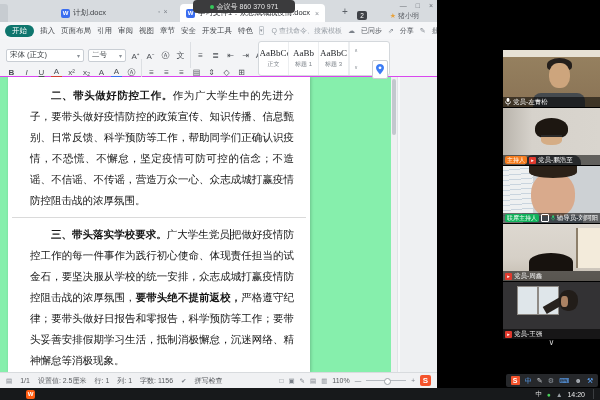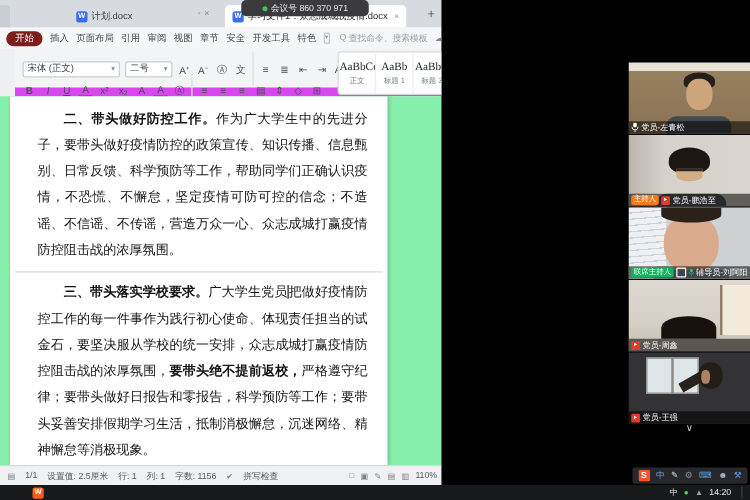--- a/index.html
+++ b/index.html
@@ -1,48 +1,48 @@
 <!DOCTYPE html>
 <html><head>
 <meta charset="utf-8">
 <style>
   html,body{margin:0;padding:0}
   body{width:600px;height:400px;background:#000;font-family:"Liberation Sans",sans-serif;overflow:hidden}
   .abs{position:absolute}
   #screen{position:relative;width:600px;height:400px;background:#000}
 
   
-  .wps{left:0;top:0;width:353px;height:388px;background:#eef0f2;overflow:hidden}
+  .wps{left:0;top:0;width:437px;height:388px;background:#eef0f2;overflow:hidden}
 
   
   .tabbar{left:0;top:0;width:437px;height:22px;background:#d7dbdf}
   .tab-sliver{left:0;top:4px;width:8px;height:18px;background:#c7ccd1;border-radius:0 3px 0 0}
   .tab{display:flex;align-items:center;gap:3px;font-size:7.5px;color:#3b3e42;padding:0 6px;height:18px;box-sizing:border-box}
   .tab1{left:55px;top:4px}
   .tab-active{left:180px;top:4px;background:#fff;border-radius:4px 4px 0 0;color:#1f2226}
   .doc-ico{display:inline-block;width:9px;height:9px;background:#3a6df0;color:#fff;font-size:6px;line-height:9px;text-align:center;border-radius:2px;font-weight:bold}
   .tab-x{color:#8b9097;font-size:7px;margin-left:2px}
   .tab-mini{left:158px;top:8px;font-size:7px;color:#7d838a;letter-spacing:3px}
   .tab-plus{left:342px;top:6px;font-size:10px;color:#5a5f66}
   .winctrl{right:4px;top:2px;display:flex;gap:9px;font-size:7px;color:#6a6f75}
   .badge2{right:70px;top:11px;width:10px;height:9px;background:#3f4247;color:#fff;font-size:6.5px;line-height:9px;text-align:center;border-radius:2px}
   .account{right:18px;top:11px;display:flex;align-items:center;gap:2px;font-size:7px;color:#5d6167}
   .account .star{color:#e8a33d;font-size:7px}
 
   
   .menubar{left:0;top:22px;width:437px;height:17px;background:#f5f6f8;display:flex;align-items:center;padding:0 5px;gap:6px;box-sizing:border-box;font-size:7.5px;color:#45484d}
   .mi{white-space:nowrap}
-  .mi-active{background:#7f1d1d;color:#fff;border-radius:8px;padding:1px 7px}
+  .mi-active{background:#0f766e;color:#fff;border-radius:8px;padding:1px 7px}
   .mi-box{width:7px;height:7px;border:1px solid #c3c8cd;font-size:5px;color:#8a9097;line-height:6px;text-align:center;border-radius:1px}
   .search{display:flex;align-items:center;gap:2px;color:#9aa0a7;font-size:7px;margin-left:2px;white-space:nowrap}
   .mright{margin-left:auto;display:flex;align-items:center;gap:6px;color:#5b5f65;font-size:7px;white-space:nowrap}
   .mright .ic{color:#7c828a}
 
   
-  .toolbar{left:12px;top:39px;width:437px;height:38px;background:#f3f4f6;border-bottom:7px solid #d946ef;box-sizing:border-box}
+  .toolbar{left:0;top:39px;width:437px;height:38px;background:#f3f4f6;border-bottom:1px solid #d946ef;box-sizing:border-box}
   .trow{position:absolute;display:flex;align-items:center;gap:4px}
   .trow1{left:6px;top:3px}
   .trow2{left:6px;top:20px}
   .selbox{display:flex;align-items:center;justify-content:space-between;background:#fff;border:1px solid #c9ced4;border-radius:2px;font-size:7.5px;color:#3c4044;padding:0 3px;height:13px;box-sizing:border-box}
   .fontbox{width:78px}.sizebox{width:38px}
   .da{color:#8a9097;font-size:6px}
   .tico{font-size:8px;color:#4a4e54;min-width:11px;text-align:center}
   .tico.b{font-weight:bold}.tico.i{font-style:italic}.tico.u{text-decoration:underline}
   .tico.red{border-bottom:2px solid #d23f31}.tico.blu{border-bottom:2px solid #3a6df0}
   .vsep{width:1px;height:26px;background:#dcdfe3}

